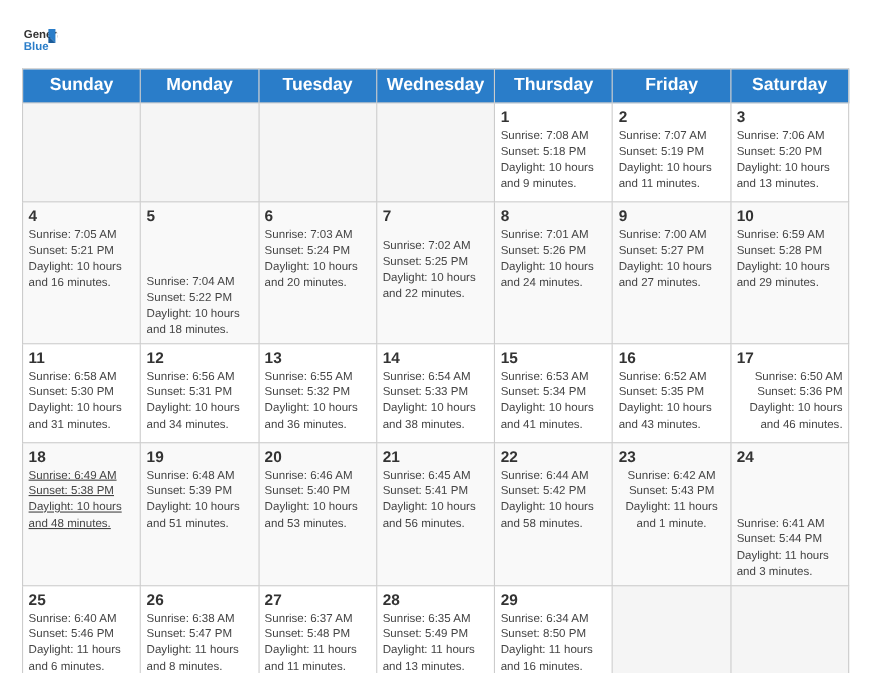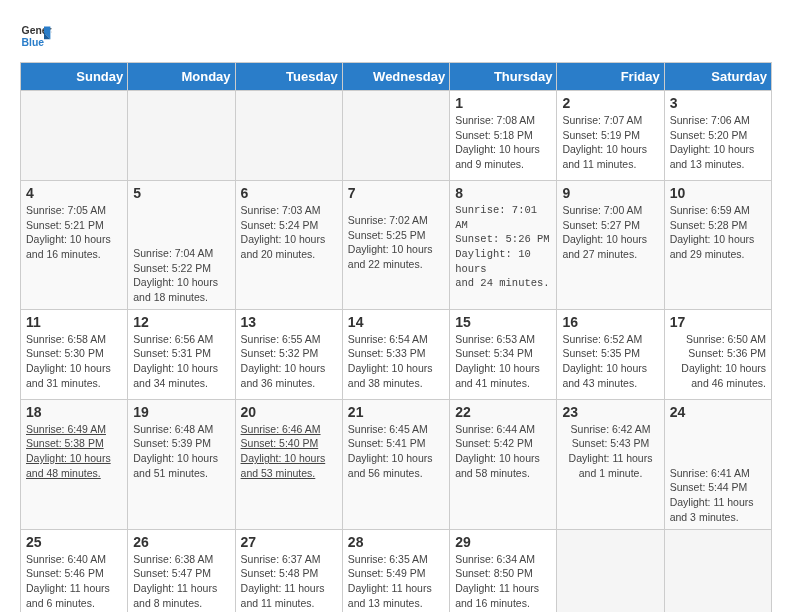--- a/index.html
+++ b/index.html
@@ -41,23 +41,23 @@
       width: 100%;
       border-collapse: collapse;
       font-size: 11px;
     }
     thead tr {
       background-color: #2a7dc9;
       color: white;
     }
     thead th {
       padding: 6px 4px;
-      text-align: right;
+      text-align: center;
       font-weight: bold;
-      font-size: 13px;
+      font-size: 16px;
       border: 1px solid #ccc;
       margin-left: 12px;
     }
     tbody td {
       border: 1px solid #ccc;
       vertical-align: top;
       padding: 4px 5px;
       width: calc(100% / 7);
       min-height: 80px;
       height: 90px;
@@ -169,21 +169,21 @@
         </td>
         <td>
           <div class="day-number">7</div>
           <div class="day-info" style="white-space: pre-line; margin-top: 12px;">Sunrise: 7:02 AM
 Sunset: 5:25 PM
 Daylight: 10 hours
 and 22 minutes.</div>
         </td>
         <td>
           <div class="day-number">8</div>
-          <div class="day-info" style="white-space: pre-line; font-family: Liberation Mono, monospace;">Sunrise: 7:01 AM
+          <div class="day-info" style="white-space: pre-line;">Sunrise: 7:01 AM
 Sunset: 5:26 PM
 Daylight: 10 hours
 and 24 minutes.</div>
         </td>
         <td>
           <div class="day-number">9</div>
           <div class="day-info" style="white-space: pre-line;">Sunrise: 7:00 AM
 Sunset: 5:27 PM
 Daylight: 10 hours
 and 27 minutes.</div>
@@ -257,21 +257,21 @@
         </td>
         <td>
           <div class="day-number">19</div>
           <div class="day-info" style="white-space: pre-line;">Sunrise: 6:48 AM
 Sunset: 5:39 PM
 Daylight: 10 hours
 and 51 minutes.</div>
         </td>
         <td>
           <div class="day-number">20</div>
-          <div class="day-info" style="white-space: pre-line; text-decoration: underline;">Sunrise: 6:46 AM
+          <div class="day-info" style="white-space: pre-line;">Sunrise: 6:46 AM
 Sunset: 5:40 PM
 Daylight: 10 hours
 and 53 minutes.</div>
         </td>
         <td>
           <div class="day-number">21</div>
           <div class="day-info" style="white-space: pre-line;">Sunrise: 6:45 AM
 Sunset: 5:41 PM
 Daylight: 10 hours
 and 56 minutes.</div>

